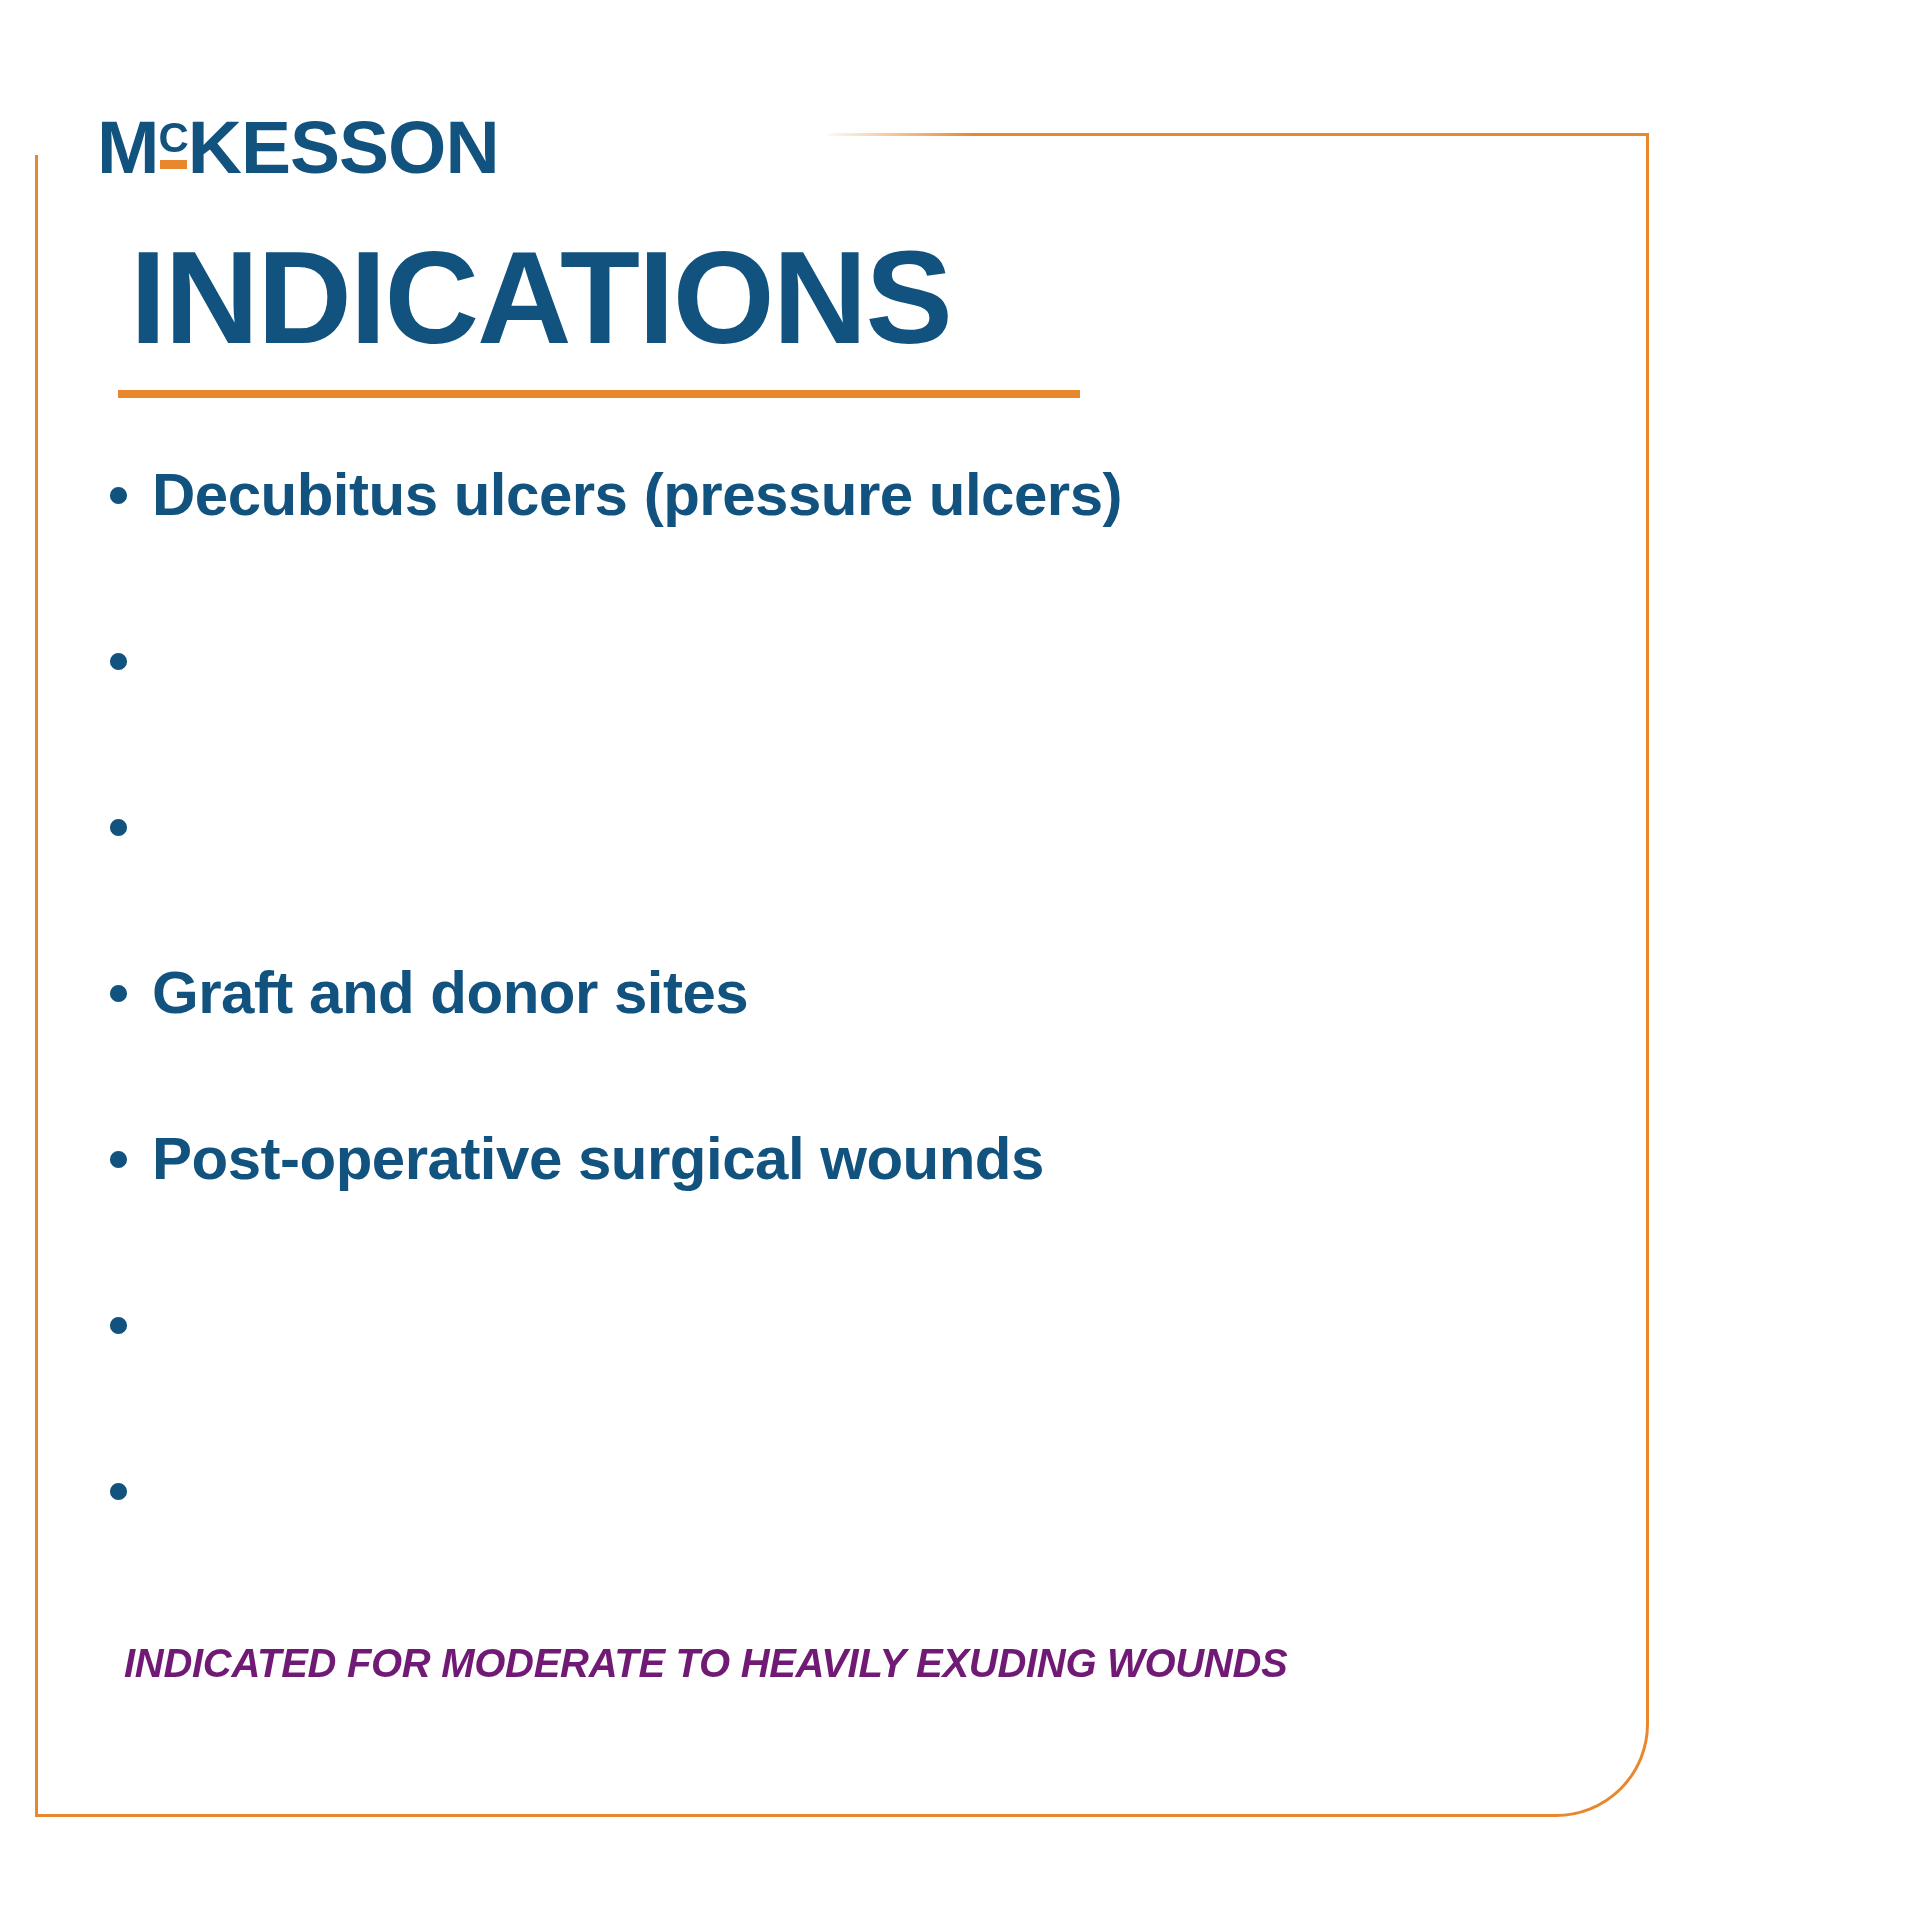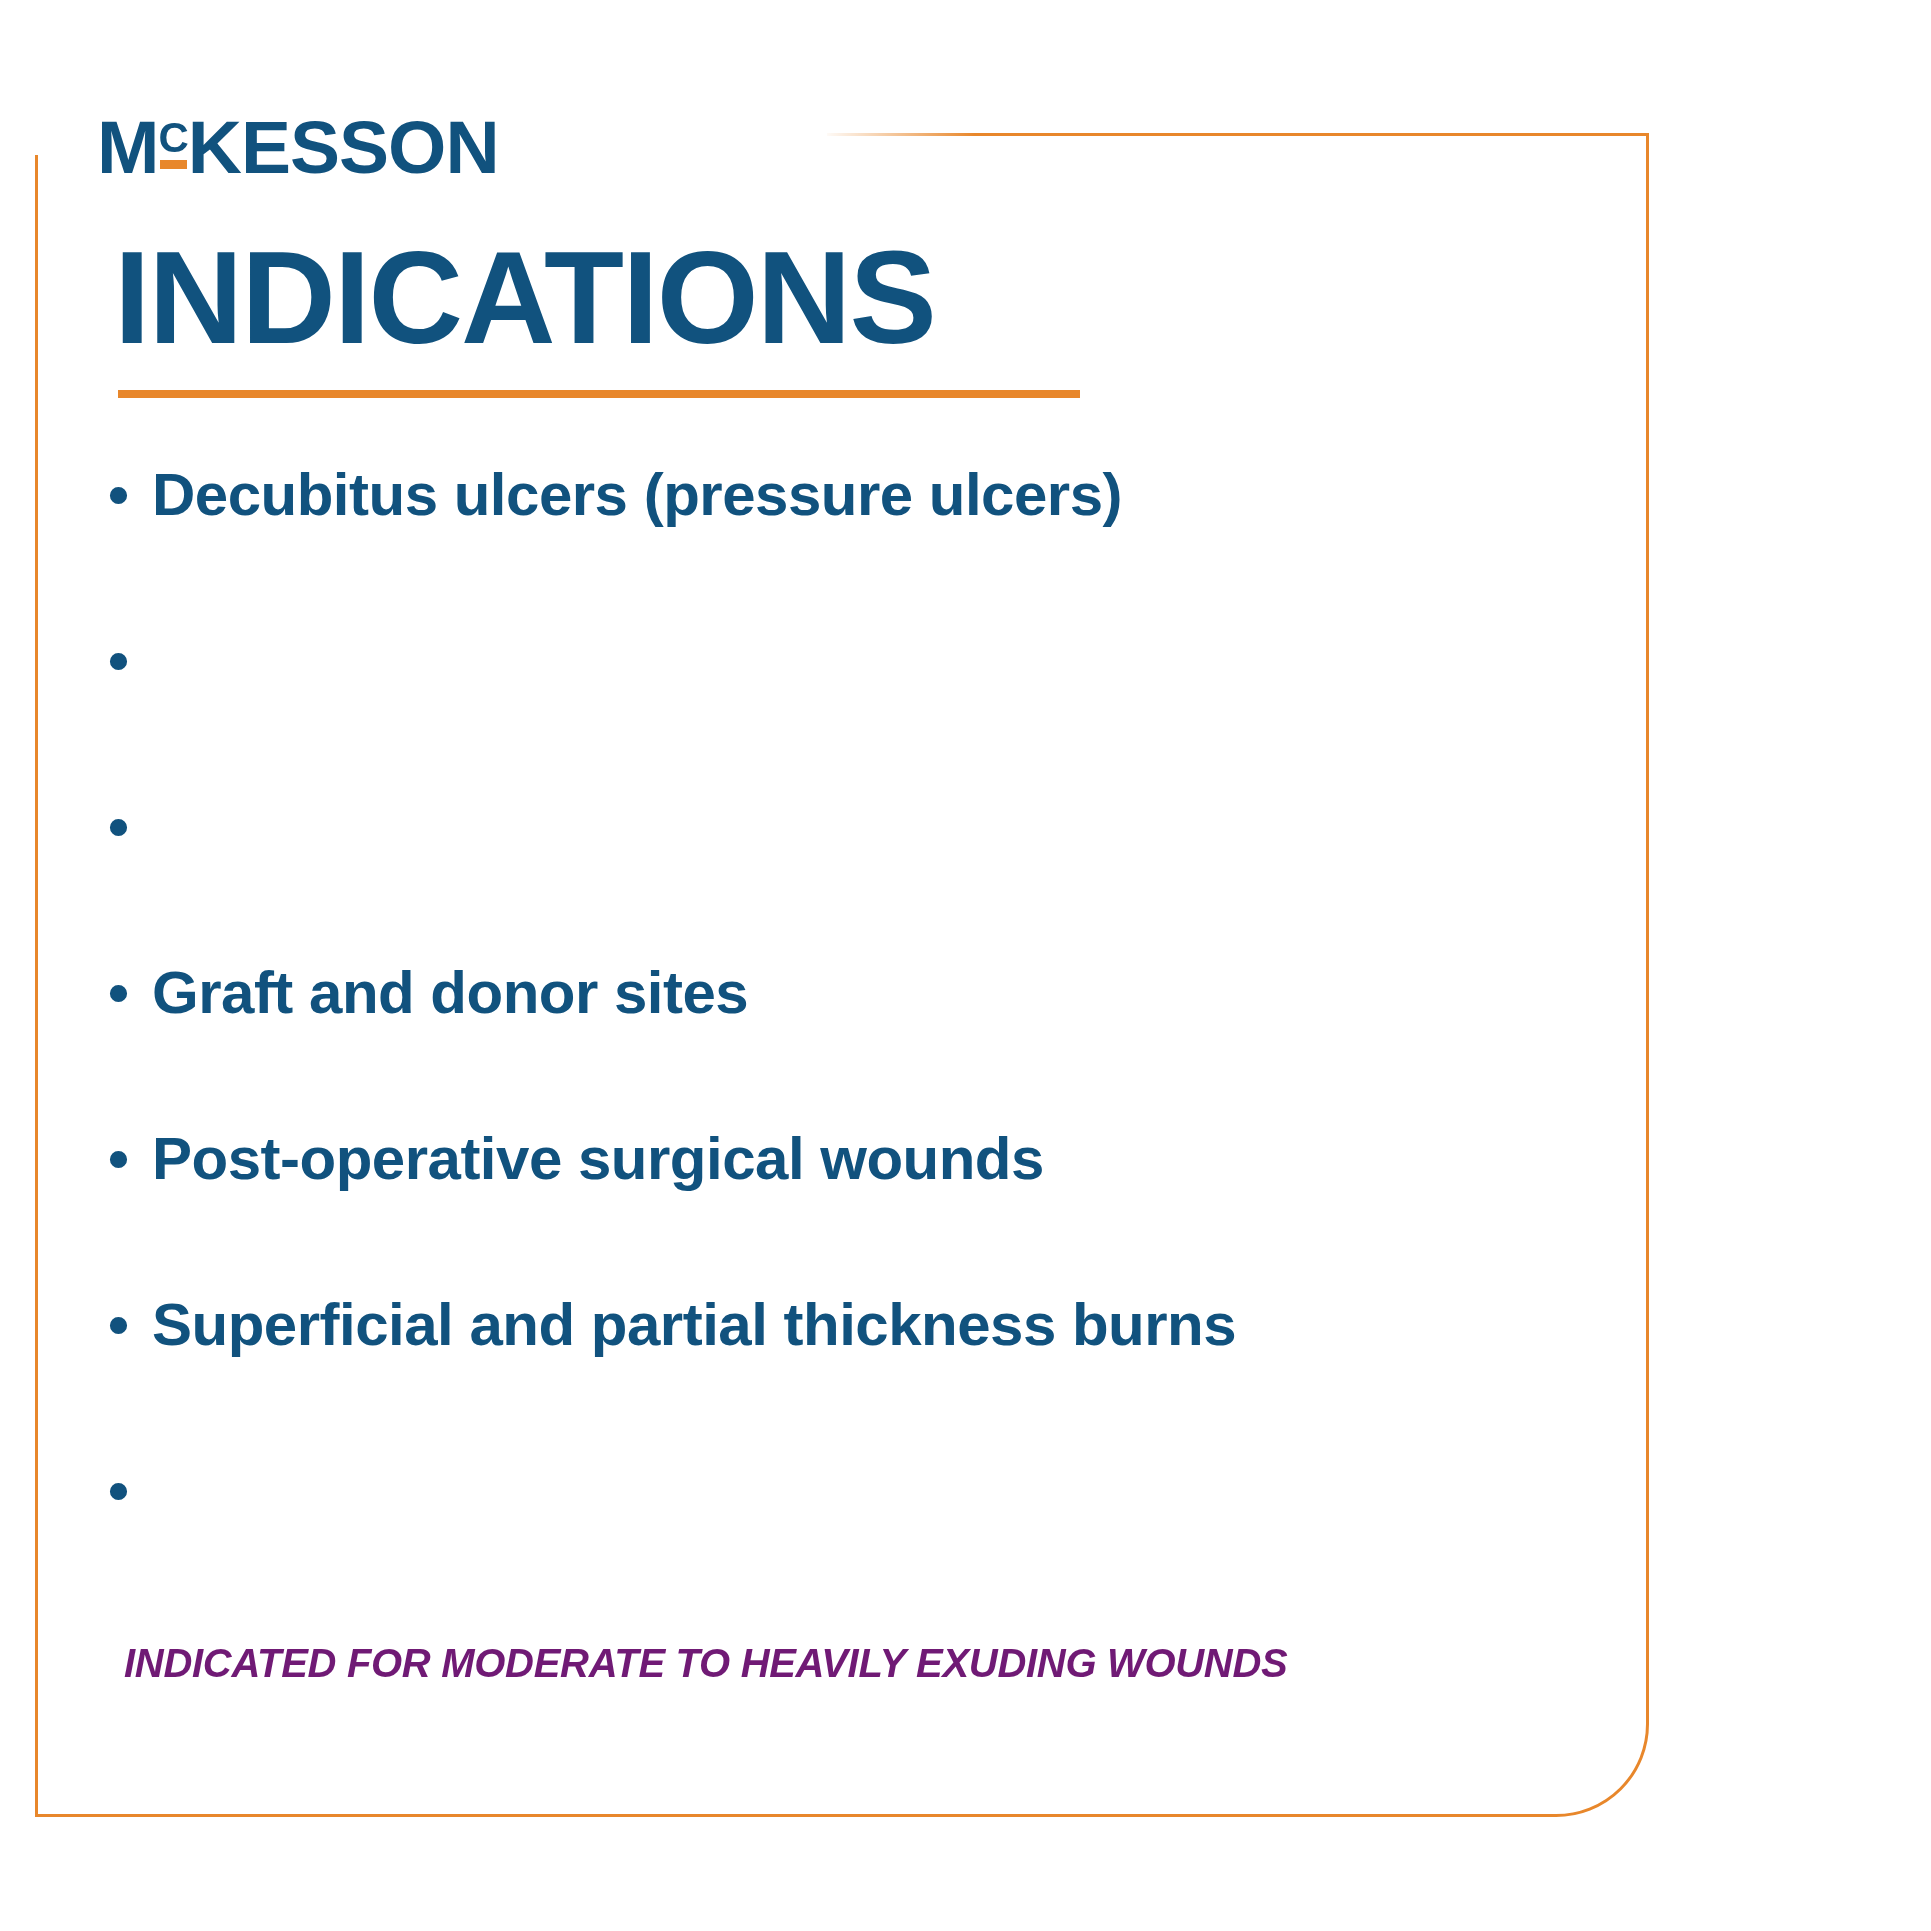--- a/index.html
+++ b/index.html
@@ -81,21 +81,21 @@
     left: 1.9px;
     right: 1px;
     bottom: -9.7px;
     height: 8.7px;
     background: #e8872b;
   }
 
   
   .heading {
     position: absolute;
-    left: 114px;
+    left: 130px;
     top: 232px;
     font-family: "Liberation Sans", sans-serif;
     font-weight: bold;
     font-size: 131px;
     line-height: 1;
     letter-spacing: -1.9px;
     color: #11527e;
     text-align: center;
   }
   .heading-rule {
@@ -187,21 +187,20 @@
       <span class="list-label">Graft and donor sites</span>
     </div>
 
     <div class="list-item">
       <span class="bullet">•</span>
       <span class="list-label">Post-operative surgical wounds</span>
     </div>
 
     <div class="list-item">
       <span class="bullet">•</span>
-      <span class="list-label">Superficial and partial thickness burns</span>
     </div>
 
     <div class="list-item">
       <span class="bullet">•</span>
     </div>
 
   </div>
 
   <div class="footnote">INDICATED FOR MODERATE TO HEAVILY EXUDING WOUNDS</div>
 

